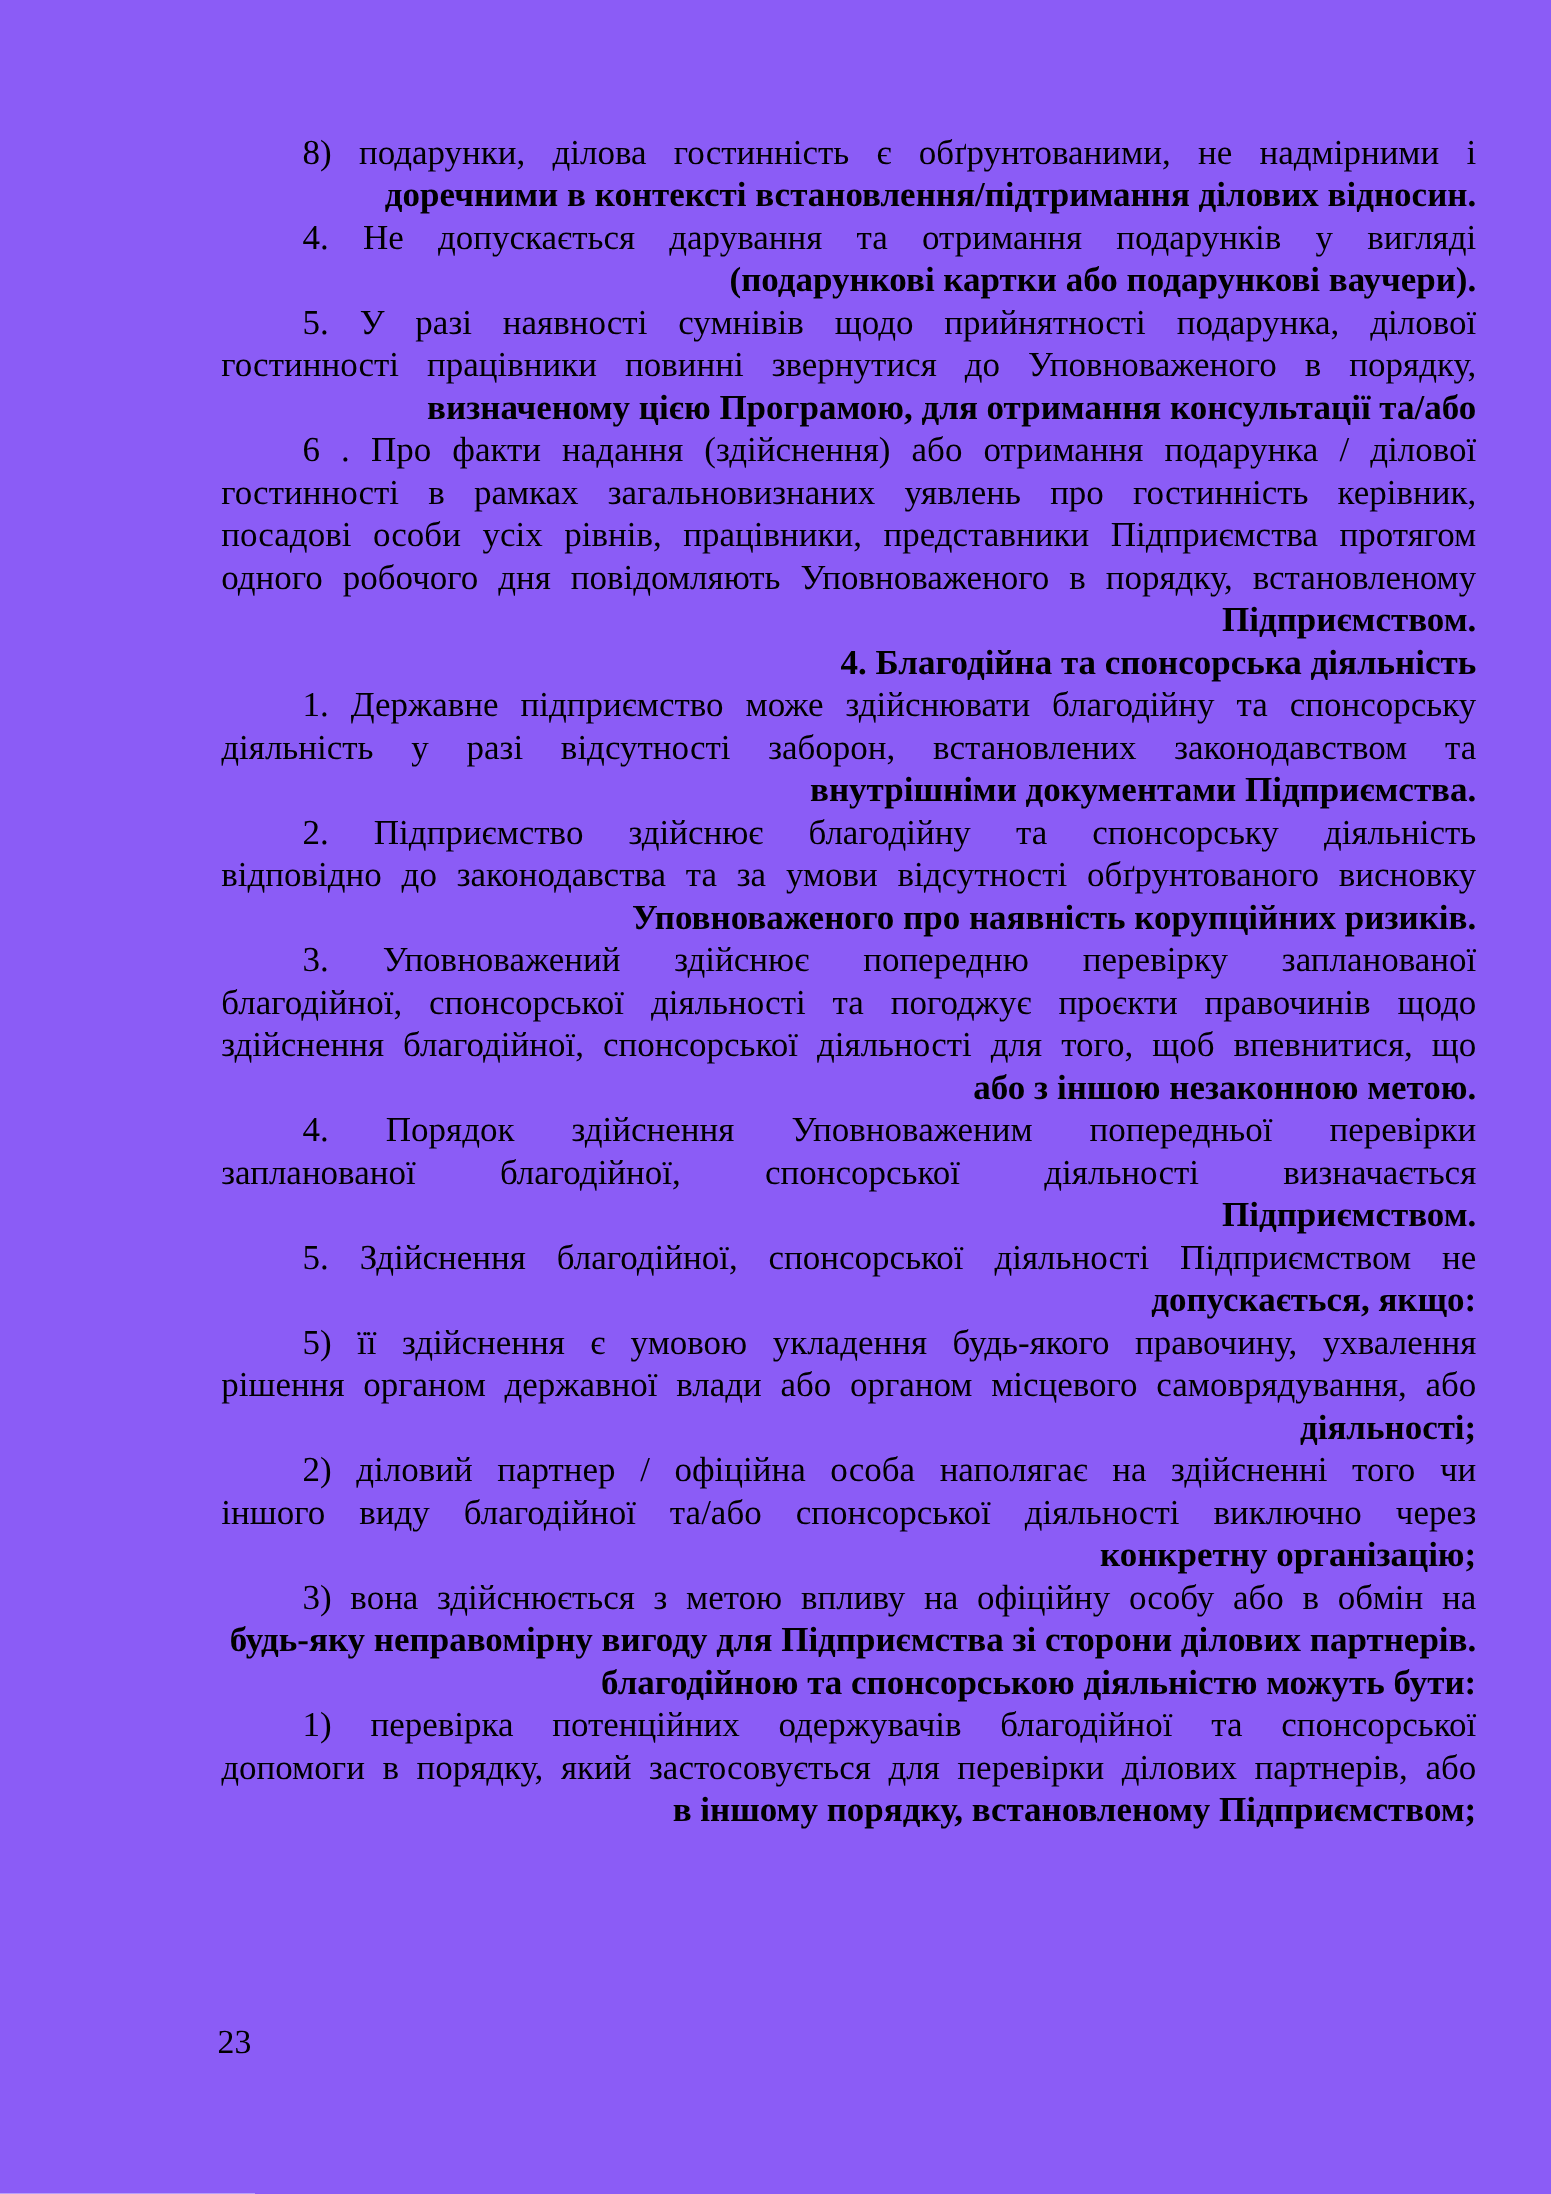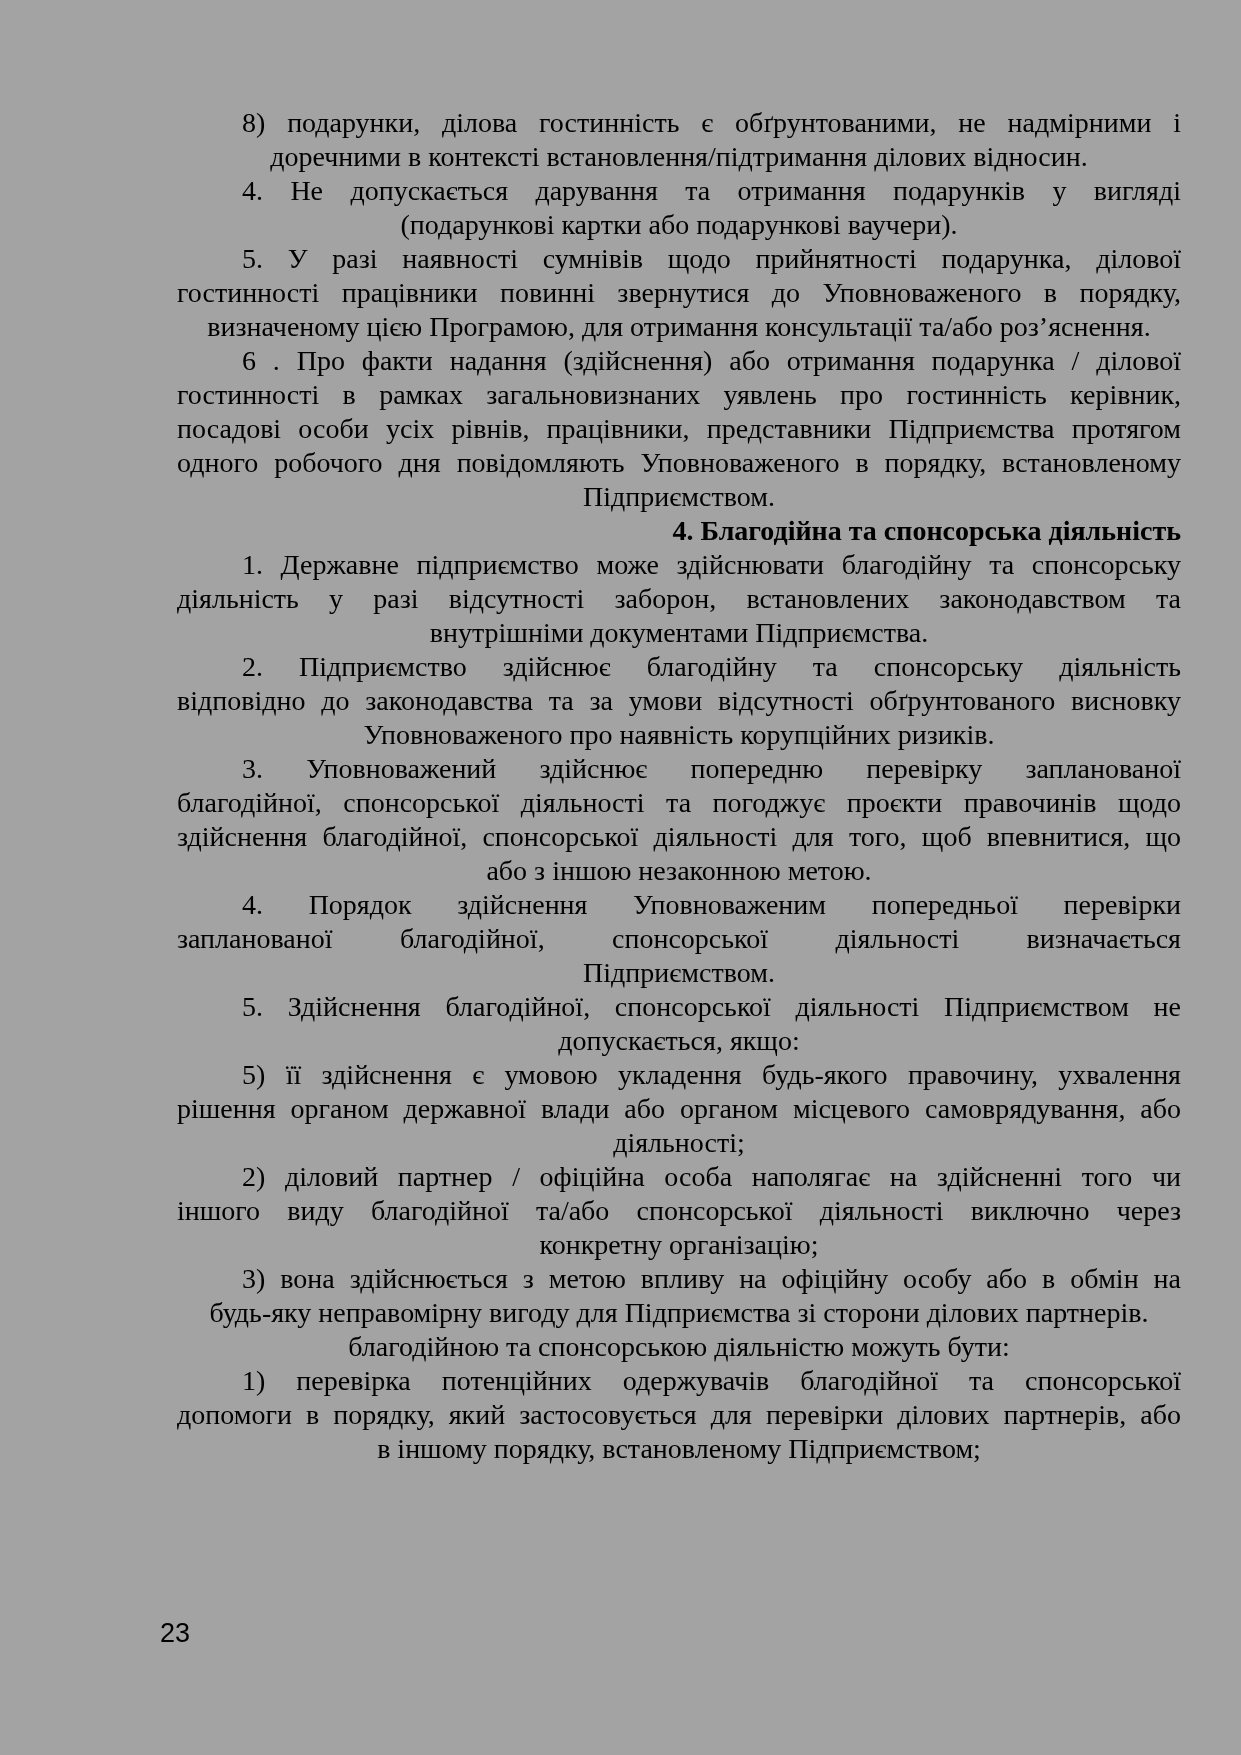--- a/index.html
+++ b/index.html
@@ -1,42 +1,42 @@
 <!DOCTYPE html>
 <html><head>
 <meta charset="utf-8">
 <style>
   html, body { margin: 0; padding: 0; background: #ffffff; }
   .page {
     position: relative;
     width: 1241px;
     height: 1755px;
-    background: #a3a3a3;
+    background: #8b5cf6;
     color: #000000;
     font-family: "Liberation Serif", serif;
     overflow: hidden;
   }
   .doc {
     position: absolute;
     left: 177px;
     top: 106px;
     width: 1004px;
     font-size: 28px;
     line-height: 34px;
   }
   .line { height: 34px; overflow: hidden; }
   .just { text-align: justify; text-align-last: justify; }
-  .last { text-align: center; }
+  .last { text-align: right; font-weight: bold; }
   .indent { text-indent: 65px; }
   .heading { text-align: right; font-weight: 700; }
   .footer {
     position: absolute;
-    left: 160px;
+    left: 174px;
     top: 1618px;
-    font-family: Liberation Sans, sans-serif;
+    font-family: Liberation Serif, serif;
     font-size: 27px;
     color: #000000;
   }
 </style>
 </head>
 <body>
 
 <div class="page">
   <div class="doc">
       <div class="line just indent">8) подарунки, ділова гостинність є обґрунтованими, не надмірними і</div>

